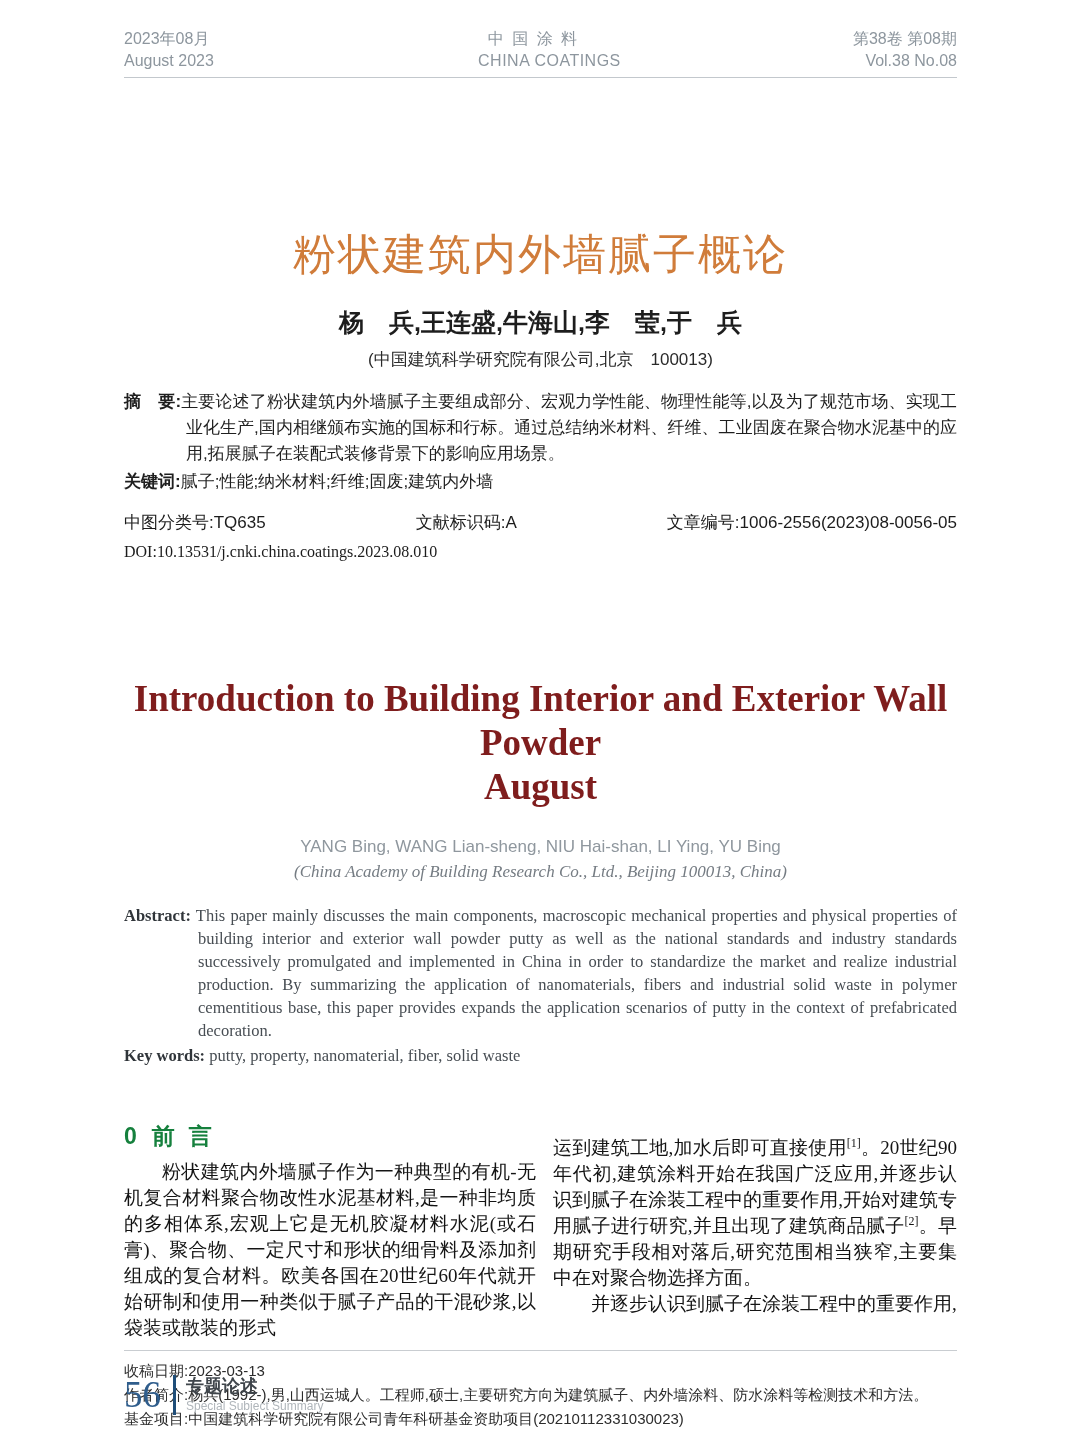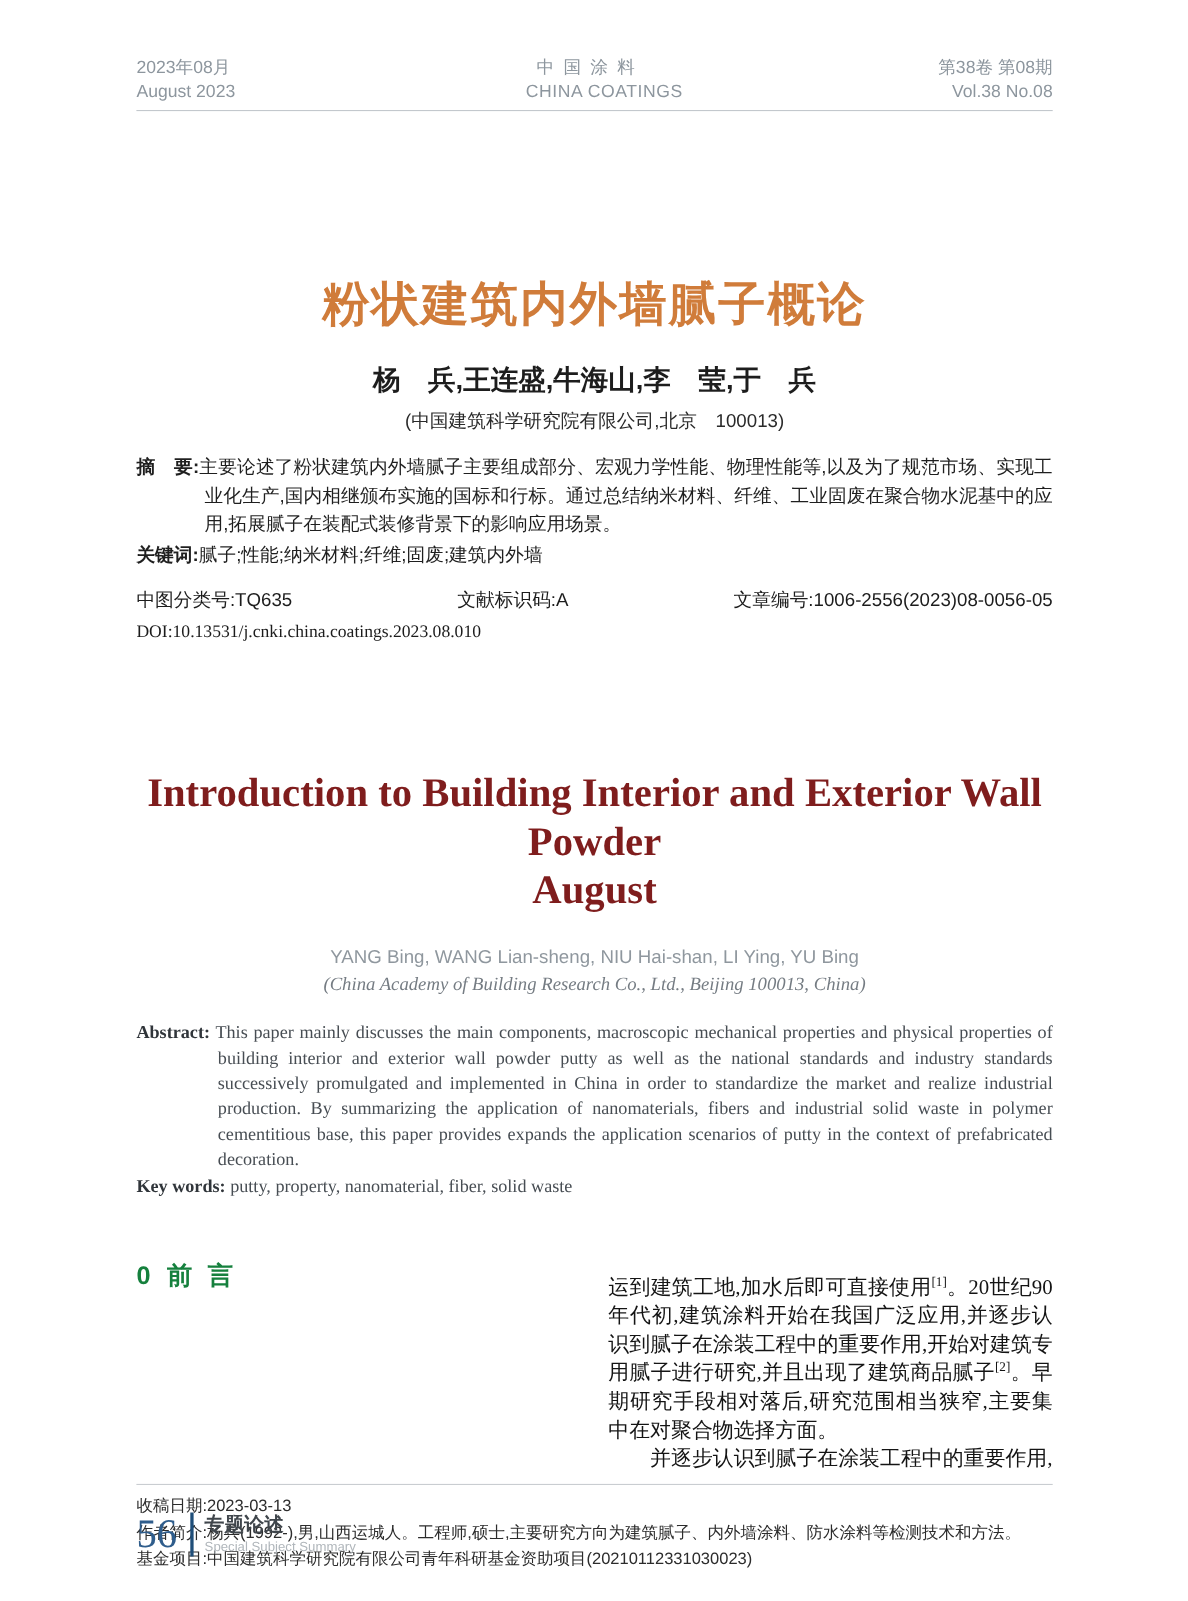--- a/index.html
+++ b/index.html
@@ -9,34 +9,34 @@
     margin:0 auto;
     background:#ffffff;
     overflow:hidden;
     box-sizing:border-box;
     padding:0 123px 0 124px;
     font-family:"Liberation Sans","DejaVu Sans",sans-serif;
     color:#222222;
   }
   
   .running-head{
-    padding-top:51px;
+    padding-top:28px;
     display:flex;justify-content:space-between;align-items:flex-end;
     color:#8d969e;font-size:16px;line-height:22px;
   }
   .rh-left{text-align:left;}
   .rh-center{text-align:center;letter-spacing:2px;}
   .rh-center .en{letter-spacing:0.5px;margin-left:32px;}
   .rh-right{text-align:right;}
   .header-rule{border-bottom:1.5px solid #c3c8cd;margin-top:5px;}
 
   
   .title-zh{
     margin-top:150px;text-align:center;
-    color:#d07c3a;font-size:43px;font-weight:bold;line-height:52px;
+    color:#d07c3a;font-size:43px;font-weight:normal;line-height:52px;
     letter-spacing:2px;
   }
   .authors-zh{margin-top:26px;text-align:center;font-size:25px;font-weight:600;color:#1d1d1d;}
   .affil-zh{margin-top:9px;text-align:center;font-size:17px;color:#2a2a2a;}
 
   
   .abstract-zh{
     margin-top:18px;font-size:17px;line-height:26px;color:#1f1f1f;
     text-align:justify;
     padding-left:62px;text-indent:-62px;
@@ -156,20 +156,21 @@
   </div>
   <div class="authors-en">YANG Bing, WANG Lian-sheng, NIU Hai-shan, LI Ying, YU Bing</div>
   <div class="affil-en">(China Academy of Building Research Co., Ltd., Beijing 100013, China)</div>
 
   <div class="abstract-en"><span class="label">Abstract:</span> <span>This paper mainly discusses the main components, macroscopic mechanical properties and physical properties of building interior and exterior wall powder putty as well as the national standards and industry standards successively promulgated and implemented in China in order to standardize the market and realize industrial production. By summarizing the application of nanomaterials, fibers and industrial solid waste in polymer cementitious base, this paper provides expands the application scenarios of putty in the context of prefabricated decoration.</span></div>
   <div class="keywords-en"><span class="label">Key words:</span> <span>putty, property, nanomaterial, fiber, solid waste</span></div>
 
   <div class="body-cols">
     <div class="col-left">
       <div class="section-heading"><span>0</span><span class="sec-title">前言</span></div>
+      <p class="body-p indent">粉状建筑内外墙腻子作为一种典型的有机-无机复合材料聚合物改性水泥基材料,是一种非均质的多相体系,宏观上它是无机胶凝材料水泥(或石膏)、聚合物、一定尺寸和形状的细骨料及添加剂组成的复合材料。欧美各国在20世纪60年代就开始研制和使用一种类似于腻子产品的干混砂浆,以袋装或散装的形式</p>
     </div>
     <div class="col-right">
       <p class="body-p"><span>运到建筑工地,加水后即可直接使用</span><sup class="ref">[1]</sup><span>。20世纪90年代初,建筑涂料开始在我国广泛应用,并逐步认识到腻子在涂装工程中的重要作用,开始对建筑专用腻子进行研究,并且出现了建筑商品腻子</span><sup class="ref">[2]</sup><span>。早期研究手段相对落后,研究范围相当狭窄,主要集中在对聚合物选择方面。</span></p>
       <p class="body-p indent">并逐步认识到腻子在涂装工程中的重要作用,</p>
     </div>
   </div>
 
   <div class="footnote-rule"></div>
   <div class="footnotes">
     <p class="fn-line">收稿日期:2023-03-13</p>

